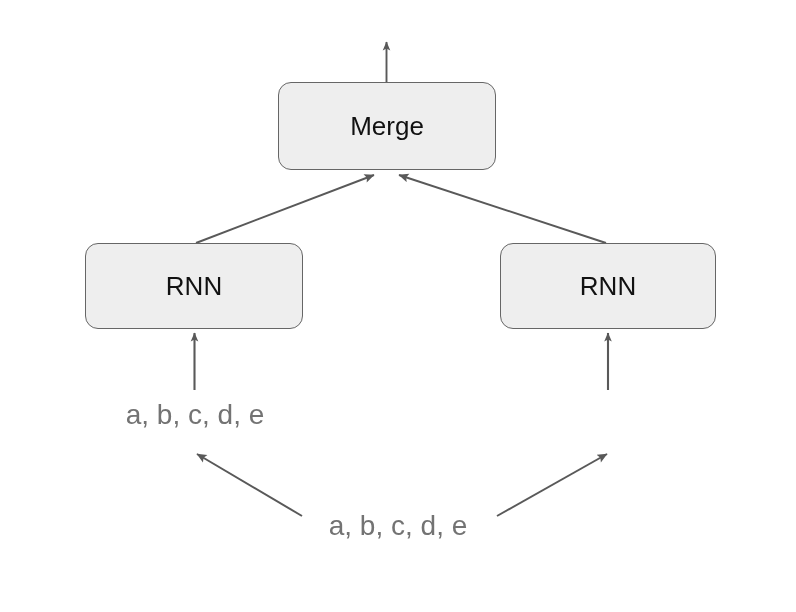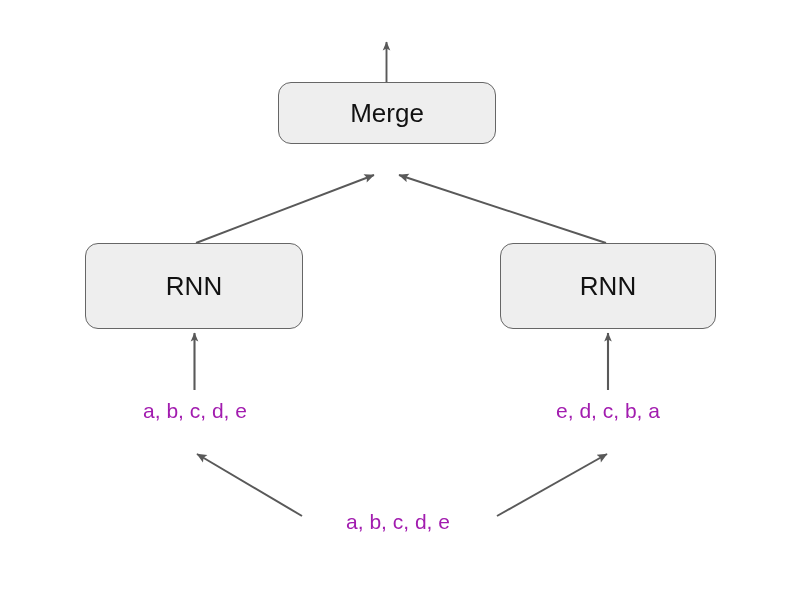--- a/index.html
+++ b/index.html
@@ -42,41 +42,41 @@
   .node-line {
     display: block;
     white-space: nowrap;
     line-height: 1.18;
     text-align: center;
   }
   #node-merge {
     left: 278px;
     top: 82px;
     width: 218px;
-    height: 62px;
+    height: 88px;
     font-size: 26px;
   }
   #node-rnn-left {
     left: 85px;
     top: 243px;
     width: 218px;
     height: 86px;
     font-size: 26px;
   }
   #node-rnn-right {
     left: 500px;
     top: 243px;
     width: 216px;
     height: 86px;
     font-size: 26px;
   }
   .free-label {
     position: absolute;
-    color: #a21caf;
-    font-size: 21px;
+    color: #737373;
+    font-size: 28px;
     white-space: nowrap;
     text-align: center;
     z-index: 2;
   }
   #label-seq-left {
     left: 60px;
     top: 399px;
     width: 270px;
   }
   #label-seq-right {
@@ -127,17 +127,16 @@
   <div class="node-box" id="node-rnn-left">
     <span class="node-line">RNN</span>
   </div>
 
   <div class="node-box" id="node-rnn-right">
     <span class="node-line">RNN</span>
   </div>
 
   <div class="free-label" id="label-seq-left">a, b, c, d, e</div>
 
-  <div class="free-label" id="label-seq-right">e, d, c, b, a</div>
 
   <div class="free-label" id="label-seq-source">a, b, c, d, e</div>
 
 </div>
 
 </body></html>

